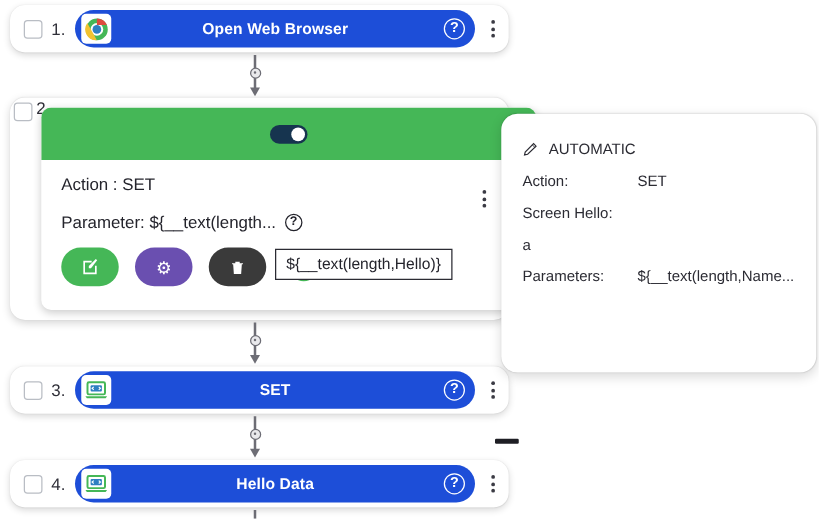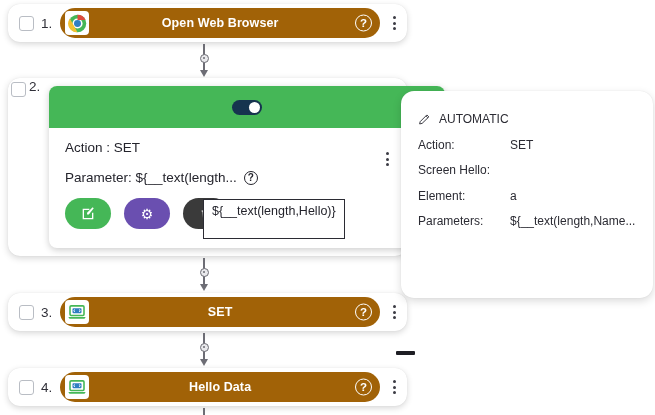--- a/index.html
+++ b/index.html
@@ -30,21 +30,21 @@
   }
   .step-num {
     font-size: 13.5px;
     color: #2f2f38;
     margin-left: 7px;
     flex: 0 0 auto;
     letter-spacing: 0;
   }
   .bar {
     flex: 1 1 auto;
-    background: #a16207;
+    background: #1d4ed8;
     border-radius: 19px;
     height: 30px;
     margin: 0 7px 0 8px;
     display: flex;
     align-items: center;
     position: relative;
   }
   .bar-title {
     position: absolute;
     left: 0; right: 0;
@@ -121,21 +121,21 @@
   }
   #step2-num { position: absolute; left: 29px; top: 79px; font-size: 13.5px; color:#2f2f38; }
   #step2-kebab {
     position: absolute; left: 386px; top: 152px;
     display:flex; flex-direction:column; align-items:center; gap:2.5px;
   }
   #step2-kebab i { width:3px; height:3px; border-radius:50%; background:#3b3b44; }
 
   .step2-inner {
     position: absolute;
-    left: 49px; top: 86px;
+    left: 33px; top: 86px;
     width: 396px; height: 162px;
     border-radius: 8px;
     background: #ffffff;
     box-shadow: 0 2px 7px rgba(0,0,0,0.20);
     overflow: hidden;
   }
   .step2-head {
     height: 42px; background: #45b757;
     display:flex; align-items:center; justify-content:center;
   }
@@ -179,24 +179,24 @@
   }
   .rec {
     width: 22px; height: 22px; border-radius: 50%;
     border: 4px solid #45b757; background:#ffffff;
   }
   .glyph { color:#ffffff; font-size: 14px; line-height: 1; }
 
   
   #tooltip {
     position: absolute;
-    left: 203px; top: 199px;
+    left: 220px; top: 199px;
     background: #ffffff;
     border: 1px solid #2b2b33;
-    padding: 4px 8px 20px 8px;
+    padding: 4px 8px 5px 8px;
     font-size: 12.5px;
     color: #24242c;
     white-space: nowrap;
     z-index: 40;
   }
 
   
   #details {
     position: absolute;
     left: 401px; top: 91px;
@@ -323,21 +323,20 @@
       <div class="d-key">Action:</div>
       <div class="d-val">SET</div>
     </div>
 
     <div class="d-row">
       <div class="d-key">Screen Hello:</div>
       <div class="d-val"></div>
     </div>
 
     <div class="d-row">
-      <div class="d-key">Element:</div>
       <div class="d-val">a</div>
     </div>
 
     <div class="d-row">
       <div class="d-key">Parameters:</div>
       <div class="d-val">${__text(length,Name...</div>
     </div>
   </div>
 
   <div class="conn" style="left:203px; top:258px; height:30px;"></div>

